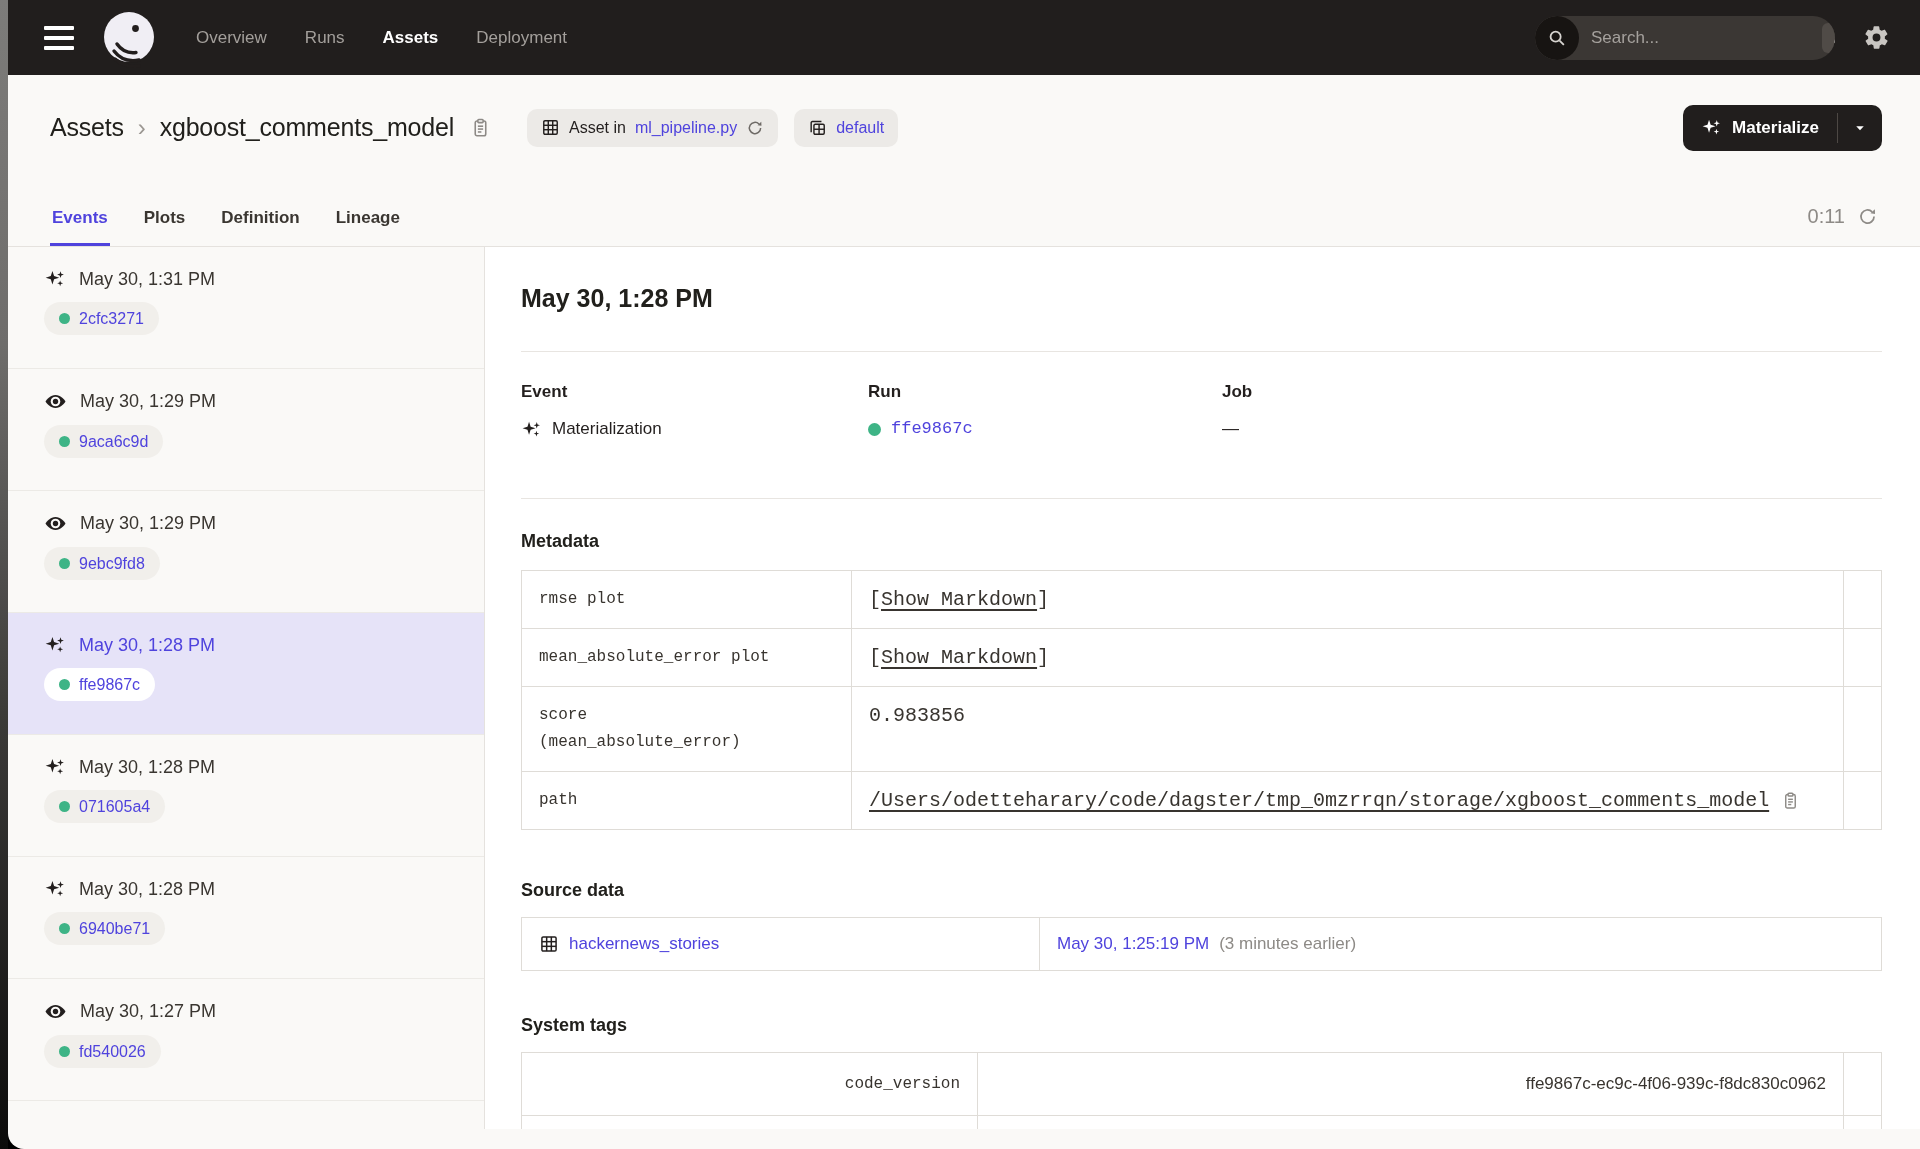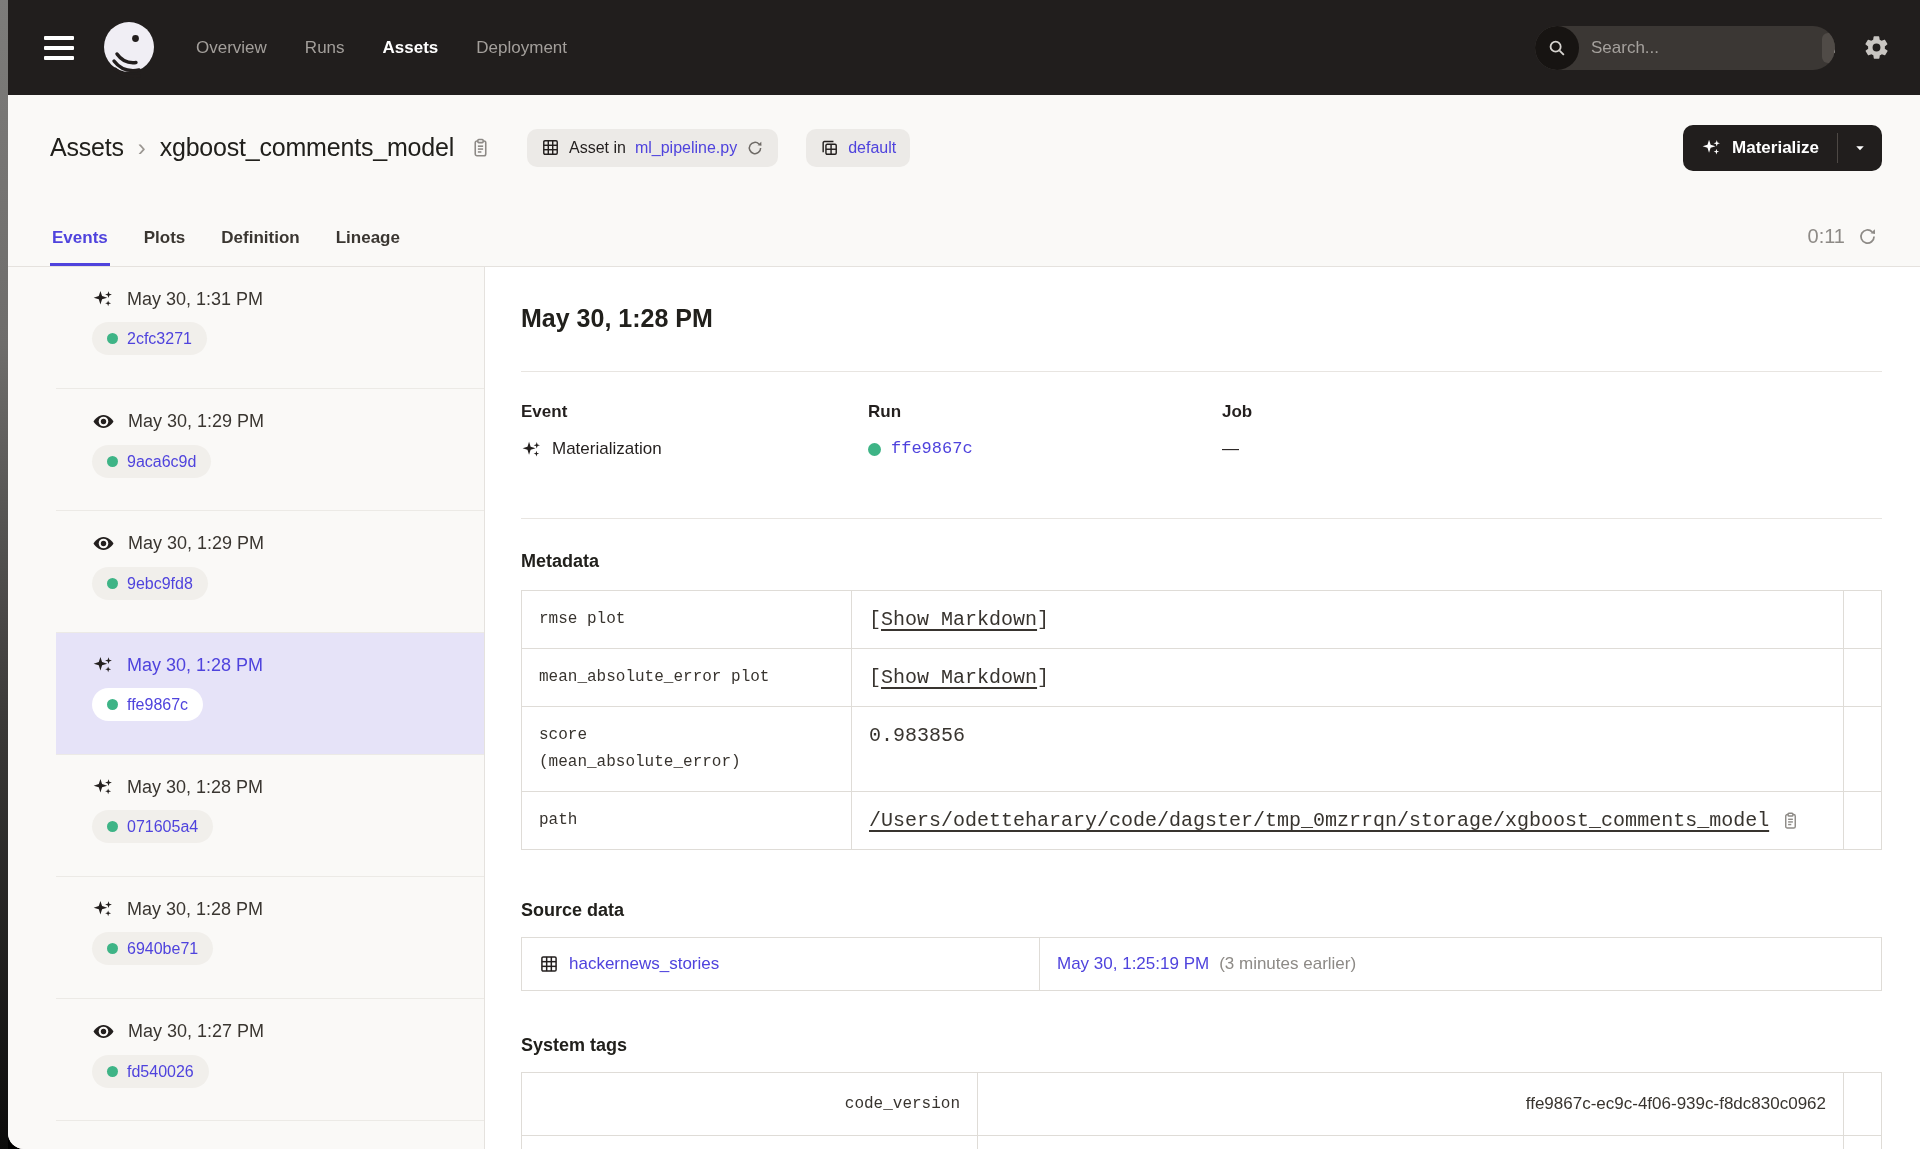--- a/index.html
+++ b/index.html
@@ -6,21 +6,21 @@
   html,body { width:1920px; height:1149px; overflow:hidden; background:#000; 
               font-family:"Liberation Sans", sans-serif; }
 
   .left-strip { position:absolute; left:0; top:0; width:8px; height:1149px;
     background:linear-gradient(180deg,#7d7c7a 0%,#6e6d6b 30%,#3c3b39 62%,#0c0c0b 100%); }
 
   .app { position:absolute; left:8px; top:0; width:1912px; height:1149px;
     background:var(--page-bg); border-bottom-left-radius:16px; overflow:hidden; }
 
   
-  .topnav { height:95px; background:var(--nav-bg); display:flex; align-items:center;
+  .topnav { height:75px; background:var(--nav-bg); display:flex; align-items:center;
     padding:0 30px 0 36px; }
   .hamburger { width:30px; height:24px; display:flex; flex-direction:column;
     justify-content:space-between; cursor:pointer; margin-right:28px; }
   .hamburger span { height:4px; background:#fff; border-radius:1px; }
   .logo { width:54px; height:54px; margin-right:40px; }
   .nav-links { display:flex; align-items:center; gap:38px; }
   .nav-link { font-size:17px; font-weight:500; color:#A39F9B; cursor:pointer; }
   .nav-link.active { color:#fff; font-weight:700; }
   .topnav-right { margin-left:auto; display:flex; align-items:center; gap:28px; }
   .search-pill { width:300px; height:44px; background:#3B3734; border-radius:22px;
@@ -36,21 +36,21 @@
   .gear-btn { color:#C9C6C2; cursor:pointer; display:flex; }
 
   
   .crumb-row { height:105px; display:flex; align-items:center; padding:0 38px 0 42px;
     background:var(--page-bg); }
   .crumb { display:flex; align-items:center; font-size:25px; color:#21201C; letter-spacing:-0.2px; }
   .crumb-root { font-weight:500; cursor:pointer; }
   .crumb-sep { color:#9B9792; margin:0 14px; font-size:24px; }
   .crumb-cur { font-weight:500; }
   .copy-ic { color:#8D8A86; margin-left:16px; cursor:pointer; display:flex; }
-  .hdr-badges { display:flex; align-items:center; gap:28px; margin-left:36px; }
+  .hdr-badges { display:flex; align-items:center; gap:16px; margin-left:36px; }
   .hdr-badge { height:38px; background:#ECEAE7; border-radius:10px; display:flex;
     align-items:center; gap:9px; padding:0 14px; font-size:16px; color:var(--text-dark); cursor:pointer; }
   .hdr-badge a { color:var(--accent); text-decoration:none; }
   .materialize { margin-left:auto; height:46px; background:var(--nav-bg); border-radius:10px;
     display:flex; align-items:stretch; color:#fff; overflow:hidden; }
   .mat-main { display:flex; align-items:center; gap:10px; padding:0 18px; font-size:17px;
     font-weight:600; cursor:pointer; }
   .mat-split { width:1px; background:#4D4844; margin:8px 0; }
   .mat-caret { width:44px; display:flex; align-items:center; justify-content:center; cursor:pointer; }
 
@@ -61,21 +61,21 @@
     margin-right:32px; cursor:pointer; }
   .tab.active { color:var(--accent); padding-bottom:15px; border-bottom:3px solid var(--accent); }
   .tabs-right { margin-left:auto; display:flex; align-items:center; gap:12px;
     padding-bottom:18px; color:var(--text-gray); font-size:20px; }
   .refresh-btn { color:#8D8A86; cursor:pointer; display:flex; }
 
   
   .content { display:flex; height:882px; }
   .sidebar { width:477px; flex:none; border-right:1px solid var(--border);
     background:var(--page-bg); overflow:hidden; }
-  .side-item { height:122px; padding:21px 0 0 36px; border-bottom:1px solid #ECEAE6; cursor:pointer;margin-left:48px; }
+  .side-item { height:122px; padding:21px 0 0 36px; border-bottom:1px solid #ECEAE6; cursor:pointer; }
   .side-item.selected { background:var(--selected-bg); }
   .side-row { display:flex; align-items:center; gap:13px; font-size:18px; color:#3A3631; }
   .side-item.selected .side-row { color:var(--accent); }
   .side-ic { display:flex; color:#231F1E; }
   .side-badge { margin-top:12px; display:inline-flex; align-items:center; gap:9px;
     background:#F1EFEB; border-radius:17px; height:33px; padding:0 15px;
     font-size:16px; color:var(--accent); }
   .side-item.selected .side-badge { background:#FFFFFF; }
   .dot { width:11px; height:11px; border-radius:50%; background:var(--green); flex:none; }
 

